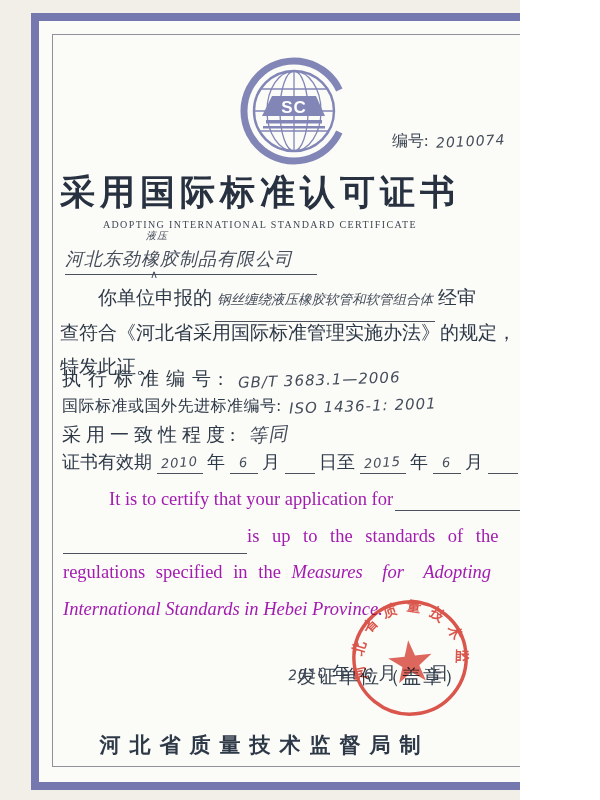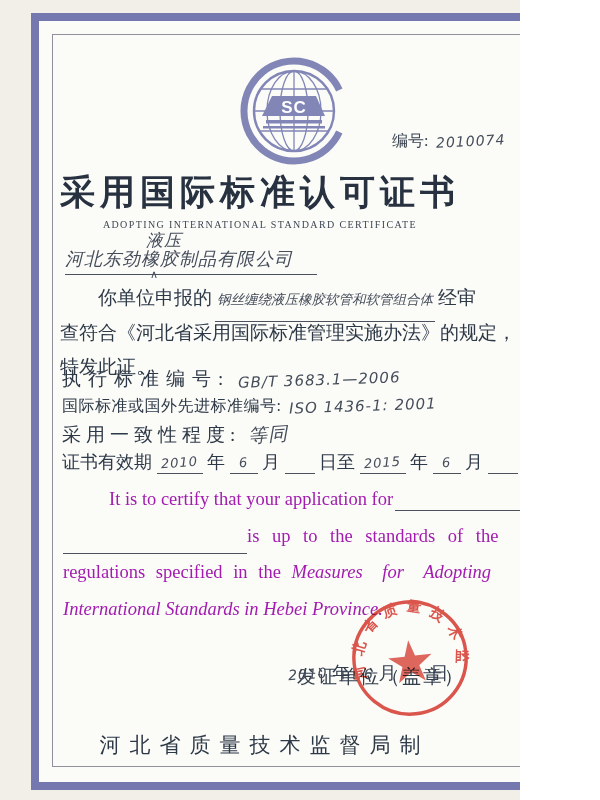--- a/index.html
+++ b/index.html
@@ -29,21 +29,21 @@
   }
   .number .hw{font-size:14px;display:inline-block;transform:rotate(-3deg);margin-left:4px;}
   .title{
     position:absolute;left:0;right:0;top:169px;text-align:center;
     font-size:35px;font-weight:bold;letter-spacing:5px;color:#273140;
   }
   .subtitle{
     position:absolute;left:0;right:0;top:219px;text-align:center;
     font-size:10px;letter-spacing:1.4px;color:#3d4754;
   }
-  .annotation{position:absolute;left:146px;top:229px;font-size:17px;}
+  .annotation{position:absolute;left:146px;top:229px;font-size:10px;}
   .caret{position:absolute;left:150px;top:268px;font-size:11px;color:#454d5a;}
   .company{
     position:absolute;left:65px;top:247px;width:252px;
     font-size:18px;border-bottom:1.5px solid #4b525e;padding-bottom:3px;
   }
   .para{position:absolute;left:60px;top:281px;width:482px;font-size:19px;line-height:34px;}
   .pline.indent{text-indent:0;padding-left:38px;}
   .product{
     font-size:13.5px;border-bottom:1.5px solid #4b525e;
     padding:0 2px 14px 2px;margin:0 3px;letter-spacing:0;
@@ -80,21 +80,21 @@
   .issuer-date .gap-s{display:inline-block;width:14px;}
   .issuer-date .gap-m{display:inline-block;width:34px;}
   .seal{
     position:absolute;left:346px;top:594px;width:128px;height:128px;
     mix-blend-mode:multiply;opacity:0.93;transform:rotate(-6deg);
   }
   .seal-text{font-size:14.5px;letter-spacing:8.5px;fill:#dc4a40;font-weight:bold;}
   .footer{
     position:absolute;left:0;right:0;top:731px;text-align:center;
     font-size:21px;letter-spacing:9px;padding-left:9px;
-    color:#2e3947;font-weight:400;
+    color:#2e3947;font-weight:700;
   }
 </style>
 </head>
 <body>
 
 <div class="page">
 
   <div class="band"></div>
   <div class="thinline"></div>
 

